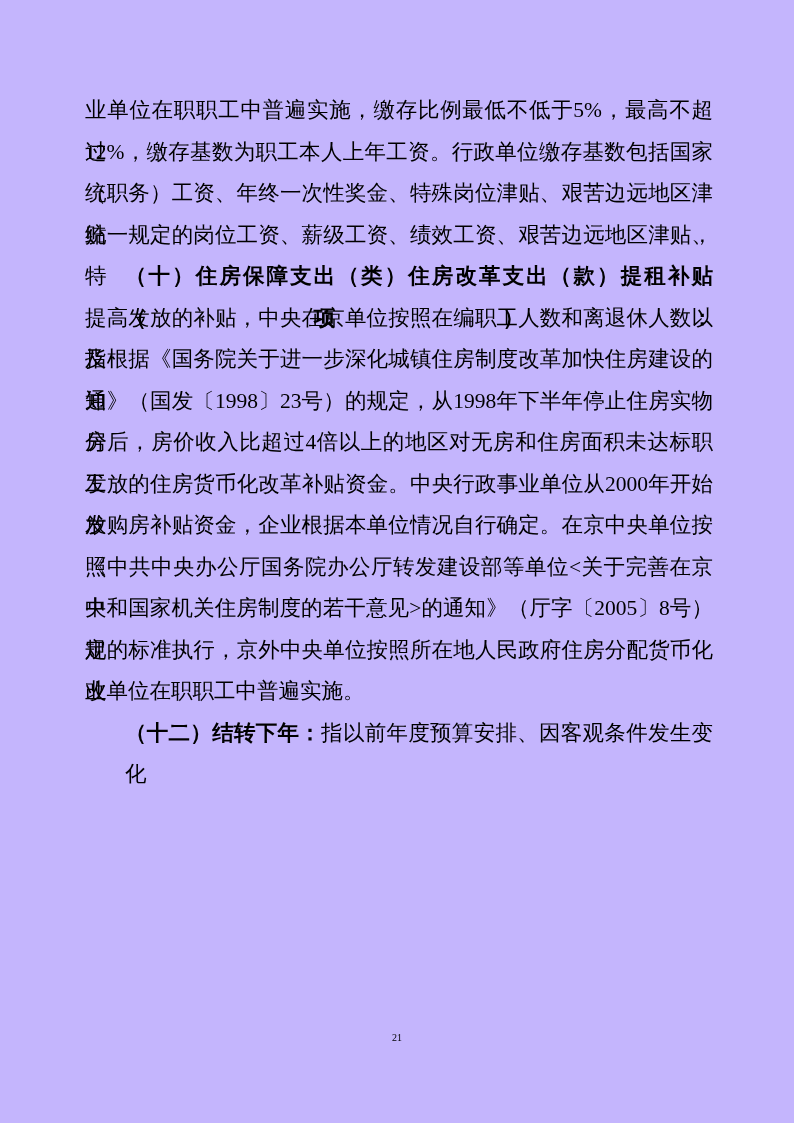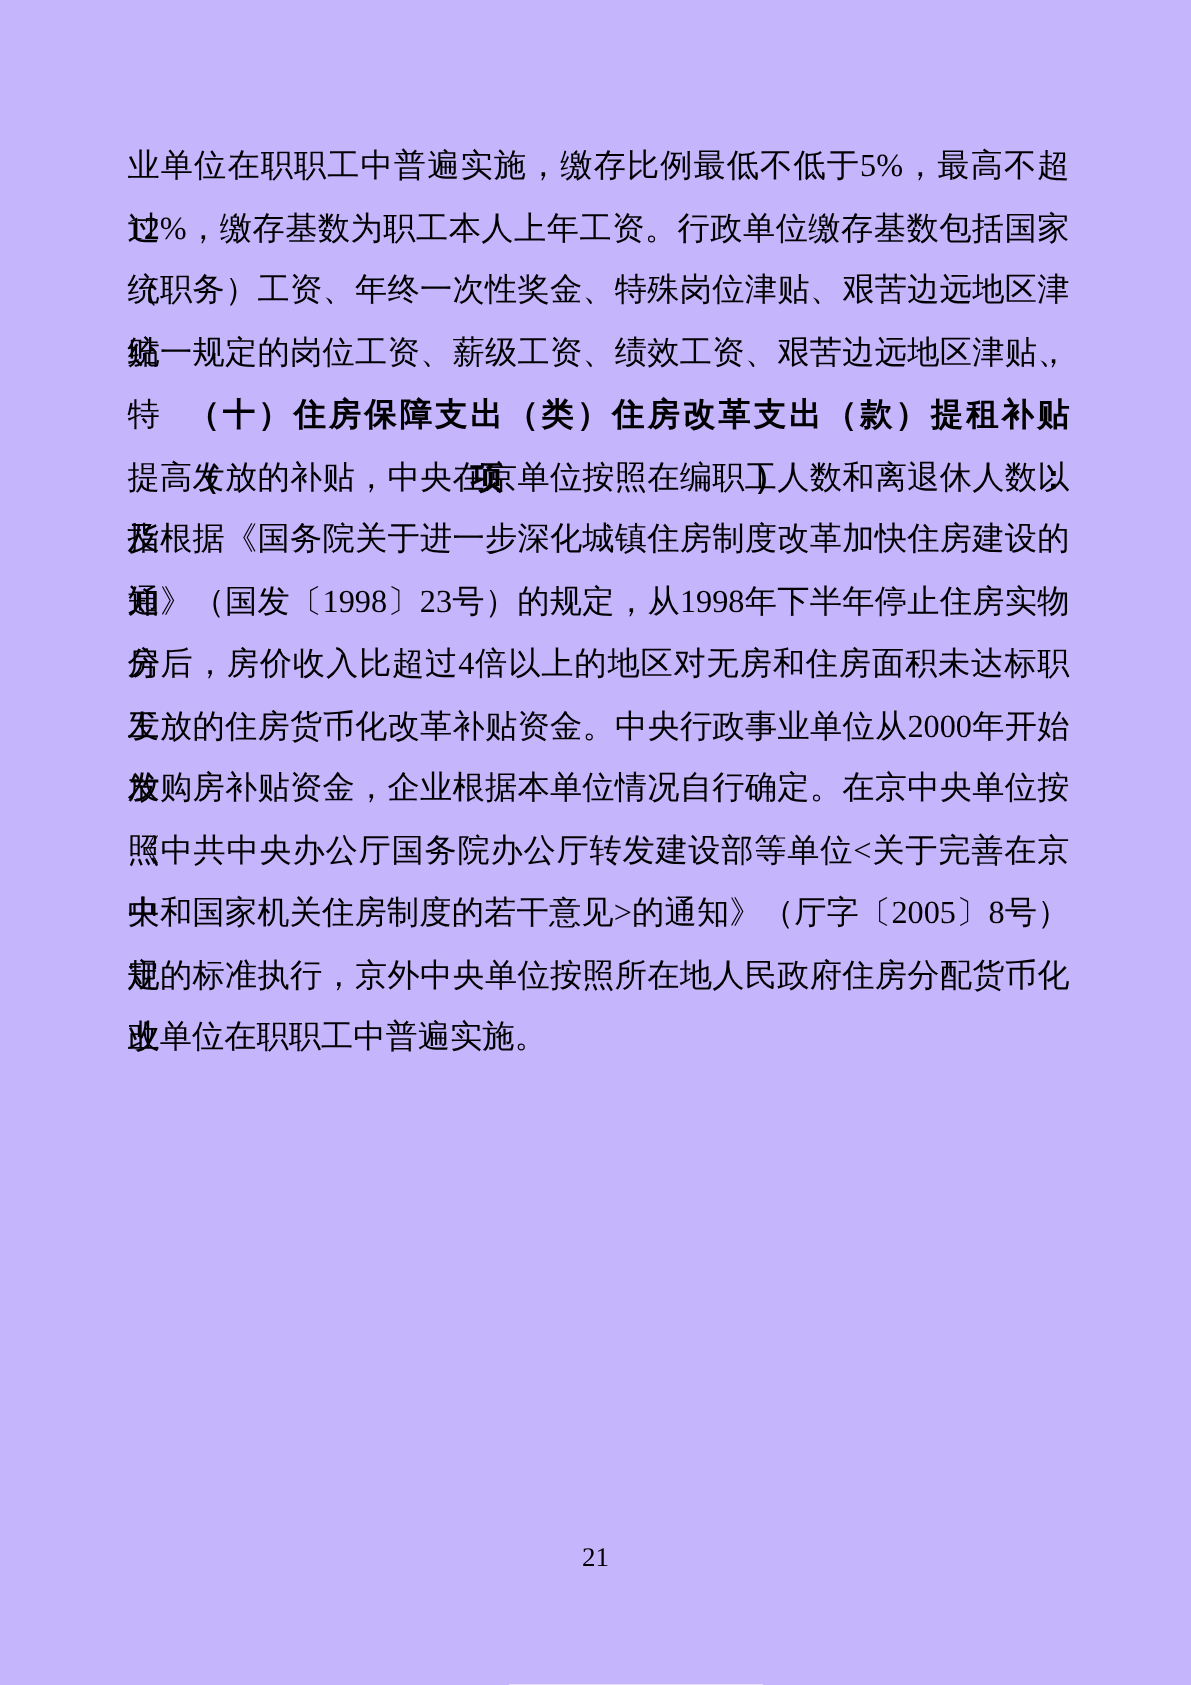--- a/index.html
+++ b/index.html
@@ -40,21 +40,21 @@
   }
   .b {
     font-weight: 700;
   }
   .footer {
     position: absolute;
     left: 0;
     top: 1028px;
     width: 794px;
     text-align: center;
-    font-size: 18px;
+    font-size: 10px;
     line-height: 20px;
   }
 </style>
 </head>
 <body>
 
 <div class="page">
   <div class="doc-body" id="doc-body">
       <div class="line"><span class="b"></span><span class="r">业单位在职职工中普遍实施，缴存比例最低不低于5%，最高不超过</span></div>
       <div class="line"><span class="b"></span><span class="r">12%，缴存基数为职工本人上年工资。行政单位缴存基数包括国家统</span></div>
@@ -64,17 +64,18 @@
       <div class="line"><span class="b"></span><span class="r">提高发放的补贴，中央在京单位按照在编职工人数和离退休人数以及</span></div>
       <div class="line"><span class="b"></span><span class="r">指根据《国务院关于进一步深化城镇住房制度改革加快住房建设的通</span></div>
       <div class="line"><span class="b"></span><span class="r">知》（国发〔1998〕23号）的规定，从1998年下半年停止住房实物分</span></div>
       <div class="line"><span class="b"></span><span class="r">房后，房价收入比超过4倍以上的地区对无房和住房面积未达标职工</span></div>
       <div class="line"><span class="b"></span><span class="r">发放的住房货币化改革补贴资金。中央行政事业单位从2000年开始发</span></div>
       <div class="line"><span class="b"></span><span class="r">放购房补贴资金，企业根据本单位情况自行确定。在京中央单位按照</span></div>
       <div class="line"><span class="b"></span><span class="r">《中共中央办公厅国务院办公厅转发建设部等单位&lt;关于完善在京中</span></div>
       <div class="line"><span class="b"></span><span class="r">央和国家机关住房制度的若干意见&gt;的通知》（厅字〔2005〕8号）规</span></div>
       <div class="line"><span class="b"></span><span class="r">定的标准执行，京外中央单位按照所在地人民政府住房分配货币化改</span></div>
       <div class="line last"><span class="b"></span><span class="r">业单位在职职工中普遍实施。</span></div>
+      <div class="line indent"><span class="b">（十二）结转下年：</span><span class="r">指以前年度预算安排、因客观条件发生变化</span></div>
     </div>
   <div class="footer">
     <span>21</span>
   </div>
 </div>
 
 </body></html>

